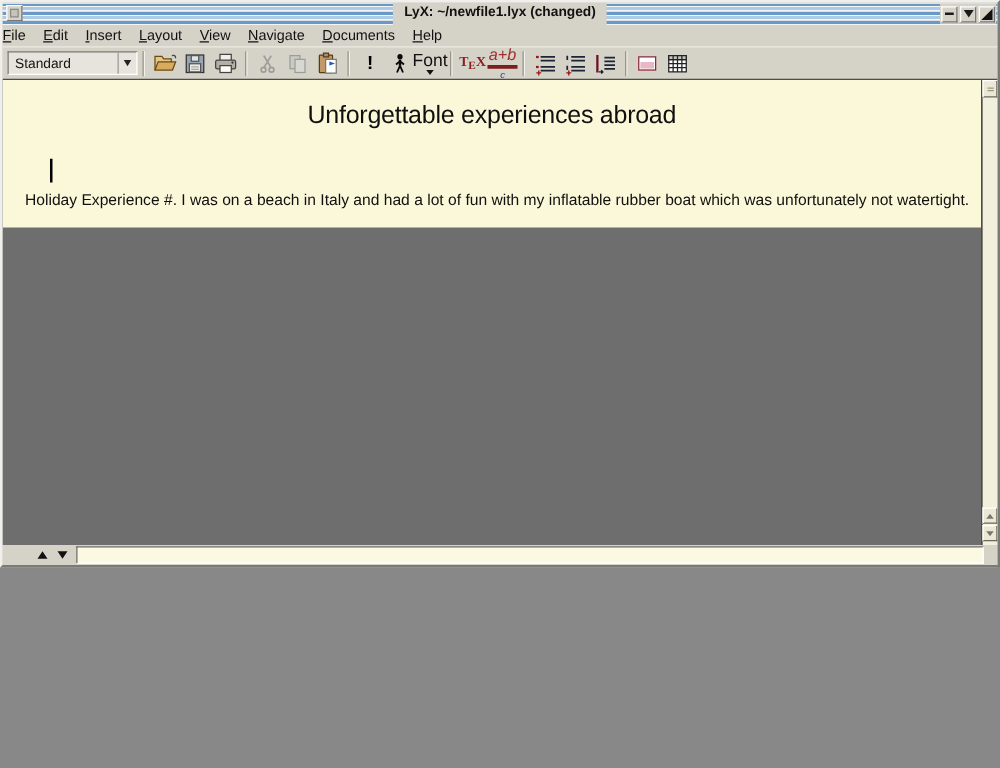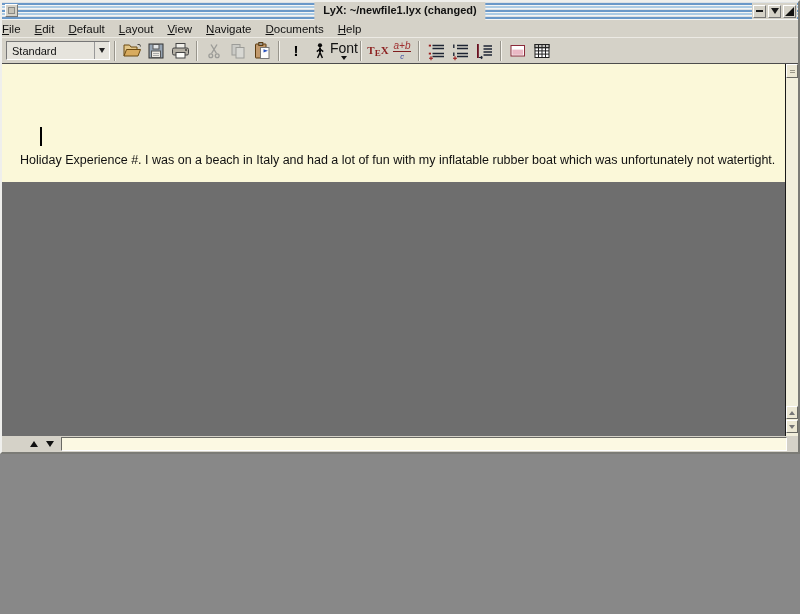--- a/index.html
+++ b/index.html
@@ -40,21 +40,21 @@
   .tri-down { width:0; height:0; border-left:3.5px solid transparent; border-right:3.5px solid transparent; border-top:5px solid #222; }
   .tsep { width:2px; height:20px; border-left:1px solid #98958c; border-right:1px solid #f4f2ec; margin:0 4px; }
   .tbtn { width:24px; height:24px; background:transparent; border:none; display:flex; align-items:center; justify-content:center;
     flex-direction:column; cursor:default; }
   .tbtn svg { display:block; }
   .emph-glyph { font-size:15px; font-weight:bold; color:#000; line-height:1; }
   .font-lbl { font-size:14px; color:#111; line-height:1; }
   .font-arrow { width:0; height:0; border-left:3px solid transparent; border-right:3px solid transparent; border-top:4px solid #111; margin-top:1px; }
   .tex-lbl { font-family:"Liberation Serif", serif; font-weight:bold; color:#8b1f1f; font-size:11px; line-height:1; }
   .tex-lbl .te { font-size:9px; position:relative; top:2px; }
-  .math-num { font-size:10px; font-style:italic; color:#a03030; border-bottom:1px solid #7f1d1d; line-height:1.1; padding:0 1px; }
+  .math-num { font-size:13px; font-style:italic; color:#a03030; border-bottom:3px solid #7f1d1d; line-height:1.1; padding:0 1px; }
   .math-den { font-size:7.5px; font-style:italic; color:#2a3a9a; line-height:1.2; }
 
   
   .workarea { flex:1 1 auto; display:flex; border-top:1px solid #4c4c4c; min-height:0; }
   .canvas { flex:1 1 auto; position:relative; background:#6e6e6e; overflow:hidden; }
   .paper { position:absolute; left:0; top:0; right:0; height:118px; background:#fbf8d9; }
   .doc-title { position:absolute; top:17px; left:0; right:0; text-align:center; font-size:20px; color:#101010; letter-spacing:-0.2px; }
   .caret { position:absolute; left:38px; top:63px; width:1.5px; height:19px; background:#000; }
   .doc-par { position:absolute; left:18px; top:89px; right:10px; font-size:12.5px; color:#101010; white-space:nowrap; }
 
@@ -106,21 +106,21 @@
         <svg width="11" height="11">
           <polygon points="1,10 10,1 10,10" fill="#111"></polygon>
         </svg>
       </div>
     </div>
   </div>
 
   <div class="menubar">
     <span class="menu-item">File</span>
     <span class="menu-item">Edit</span>
-    <span class="menu-item">Default</span>
+    <span class="menu-item">Insert</span>
     <span class="menu-item">Layout</span>
     <span class="menu-item">View</span>
     <span class="menu-item">Navigate</span>
     <span class="menu-item">Documents</span>
     <span class="menu-item">Help</span>
   </div>
 
   <div class="toolbar">
     <div class="combo">
       <span class="val">Standard</span>
@@ -238,20 +238,21 @@
         <rect x="3" y="3.5" width="14" height="13" fill="#fff" stroke="#222"></rect>
         <rect x="3" y="3.5" width="14" height="3.2" fill="#c2c2be" stroke="#222"></rect>
         <path d="M3 6.7 H17 M3 9.9 H17 M3 13.1 H17 M6.5 3.5 V16.5 M10 3.5 V16.5 M13.5 3.5 V16.5" stroke="#222" stroke-width="1"></path>
       </svg>
     </button>
   </div>
 
   <div class="workarea">
     <div class="canvas">
       <div class="paper">
+        <div class="doc-title">Unforgettable experiences abroad</div>
         <div class="caret"></div>
         <div class="doc-par">Holiday Experience #. I was on a beach in Italy and had a lot of fun with my inflatable rubber boat which was unfortunately not watertight.</div>
       </div>
     </div>
     <div class="vscroll">
       <div class="vthumb">
         <span class="grip-dot"></span>
       </div>
       <div class="vbtn up">
         <span class="tri-up-s"></span>

